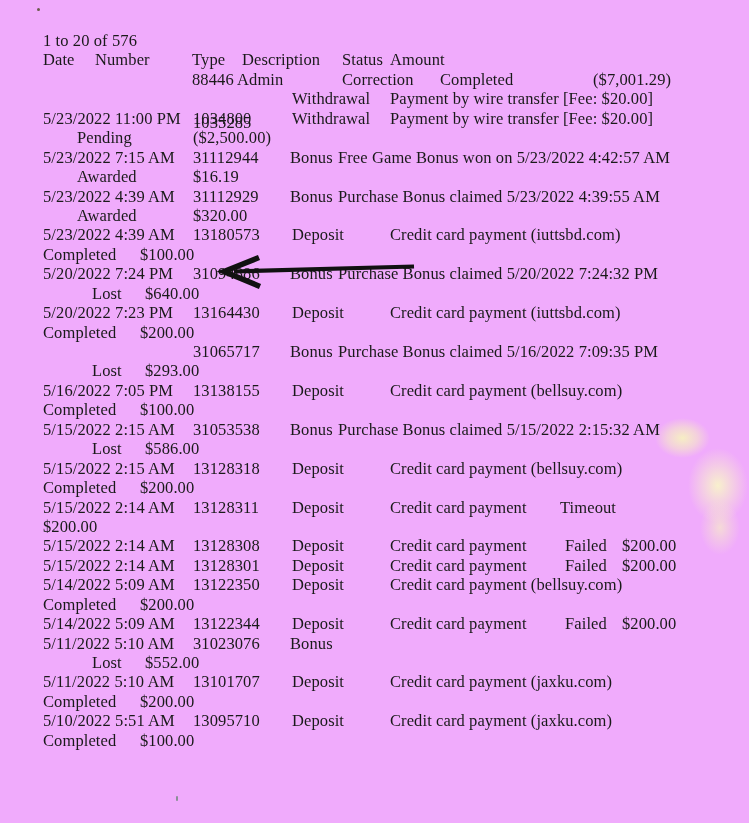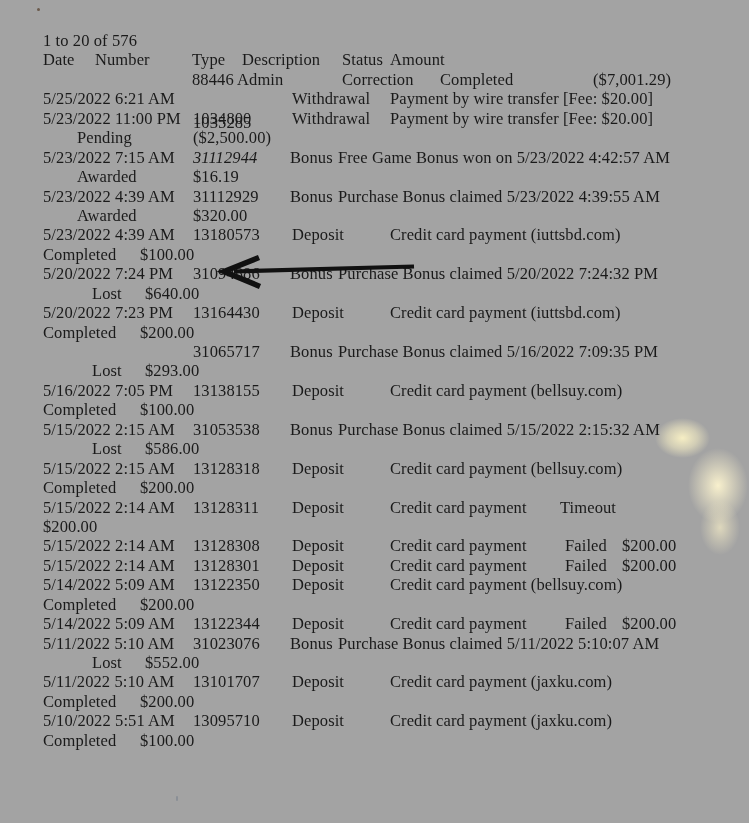--- a/index.html
+++ b/index.html
@@ -1,19 +1,19 @@
 <!DOCTYPE html>
 <html><head>
 <meta charset="utf-8">
 <style>
   html,body{margin:0;padding:0;}
   body{width:749px;height:823px;overflow:hidden;}
   .doc{
     position:absolute;inset:0;
-    background:#a3a3a3;
+    background:#f0abfc;
     font-family:"Liberation Serif","DejaVu Serif",serif;
     font-size:16.5px;
     color:#1a1a1a;
   }
   #lines{position:absolute;top:31px;left:0;right:0;}
   .line{position:relative;height:19.45px;}
   .seg{position:absolute;top:0;white-space:pre;letter-spacing:0.1px;}
   .arrow-svg{position:absolute;top:0;left:0;pointer-events:none;}
   .speck{position:absolute;background:#6b5a4c;border-radius:50%;}
   .speck-1{left:37px;top:8px;width:3px;height:3px;}
@@ -49,38 +49,37 @@
         <span class="seg" style="left: 342px;">Status</span>
         <span class="seg" style="left: 390px;">Amount</span>
       </div>
       <div class="line">
         <span class="seg" style="left: 192px;">88446 Admin</span>
         <span class="seg" style="left: 342px;">Correction</span>
         <span class="seg" style="left: 440px;">Completed</span>
         <span class="seg" style="left: 593px;">($7,001.29)</span>
       </div>
       <div class="line">
-        <span class="seg" style="left: 43px;">5/25/2022 6:21 AM</span>
         <span class="seg" style="left: 193px; margin-top: 24px;">1035285</span>
         <span class="seg" style="left: 292px;">Withdrawal</span>
         <span class="seg" style="left: 390px;">Payment by wire transfer [Fee: $20.00]</span>
       </div>
       <div class="line">
         <span class="seg" style="left: 43px;">5/23/2022 11:00 PM</span>
         <span class="seg" style="left: 193px;">1034800</span>
         <span class="seg" style="left: 292px;">Withdrawal</span>
         <span class="seg" style="left: 390px;">Payment by wire transfer [Fee: $20.00]</span>
       </div>
       <div class="line">
         <span class="seg" style="left: 77px;">Pending</span>
         <span class="seg" style="left: 193px;">($2,500.00)</span>
       </div>
       <div class="line">
         <span class="seg" style="left: 43px;">5/23/2022 7:15 AM</span>
-        <span class="seg" style="left: 193px; font-style: italic;">31112944</span>
+        <span class="seg" style="left: 193px;">31112944</span>
         <span class="seg" style="left: 290px;">Bonus</span>
         <span class="seg" style="left: 338px;">Free Game Bonus won on 5/23/2022 4:42:57 AM</span>
       </div>
       <div class="line">
         <span class="seg" style="left: 77px;">Awarded</span>
         <span class="seg" style="left: 193px;">$16.19</span>
       </div>
       <div class="line">
         <span class="seg" style="left: 43px;">5/23/2022 4:39 AM</span>
         <span class="seg" style="left: 193px;">31112929</span>
@@ -201,21 +200,20 @@
         <span class="seg" style="left: 193px;">13122344</span>
         <span class="seg" style="left: 292px;">Deposit</span>
         <span class="seg" style="left: 390px;">Credit card payment</span>
         <span class="seg" style="left: 565px;">Failed</span>
         <span class="seg" style="left: 622px;">$200.00</span>
       </div>
       <div class="line">
         <span class="seg" style="left: 43px;">5/11/2022 5:10 AM</span>
         <span class="seg" style="left: 193px;">31023076</span>
         <span class="seg" style="left: 290px;">Bonus</span>
-        <span class="seg" style="left: 338px;">Purchase Bonus claimed 5/11/2022 5:10:07 AM</span>
       </div>
       <div class="line">
         <span class="seg" style="left: 92px;">Lost</span>
         <span class="seg" style="left: 145px;">$552.00</span>
       </div>
       <div class="line">
         <span class="seg" style="left: 43px;">5/11/2022 5:10 AM</span>
         <span class="seg" style="left: 193px;">13101707</span>
         <span class="seg" style="left: 292px;">Deposit</span>
         <span class="seg" style="left: 390px;">Credit card payment (jaxku.com)</span>

